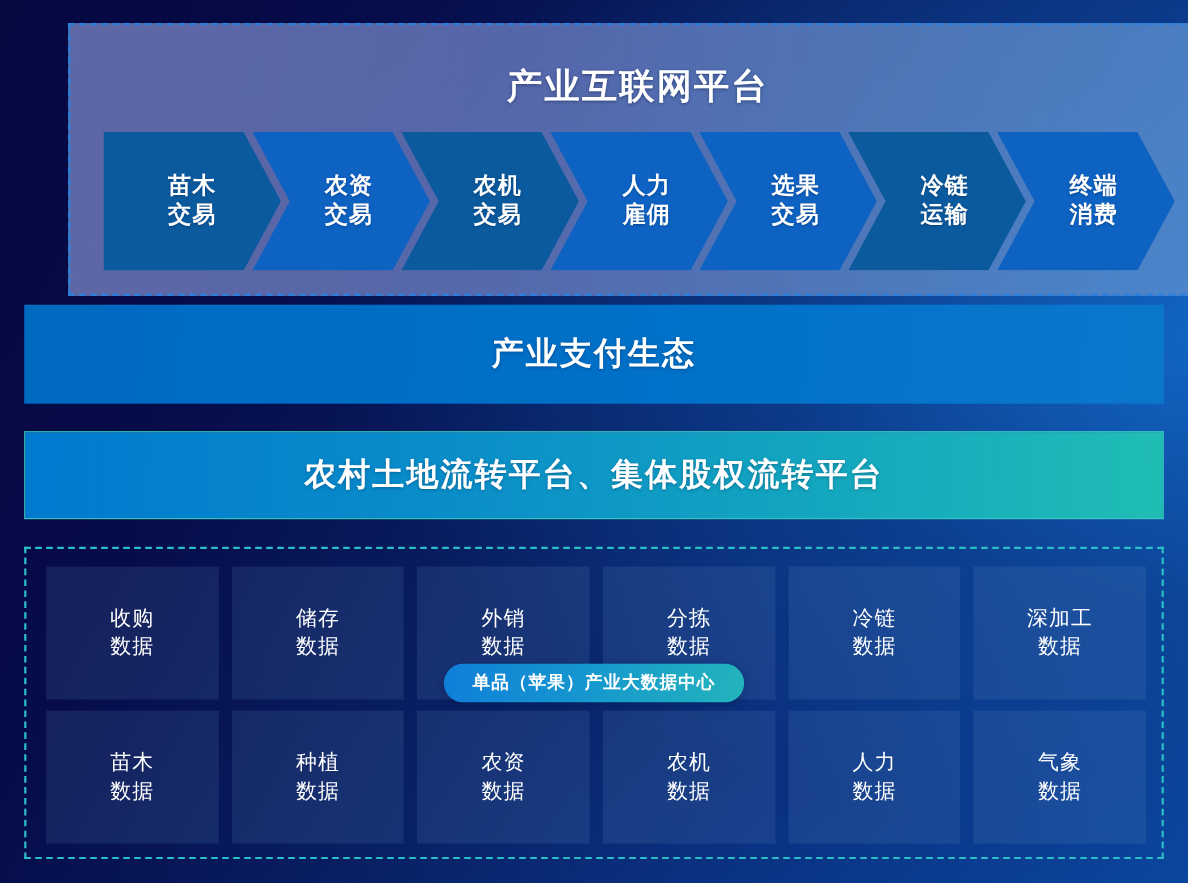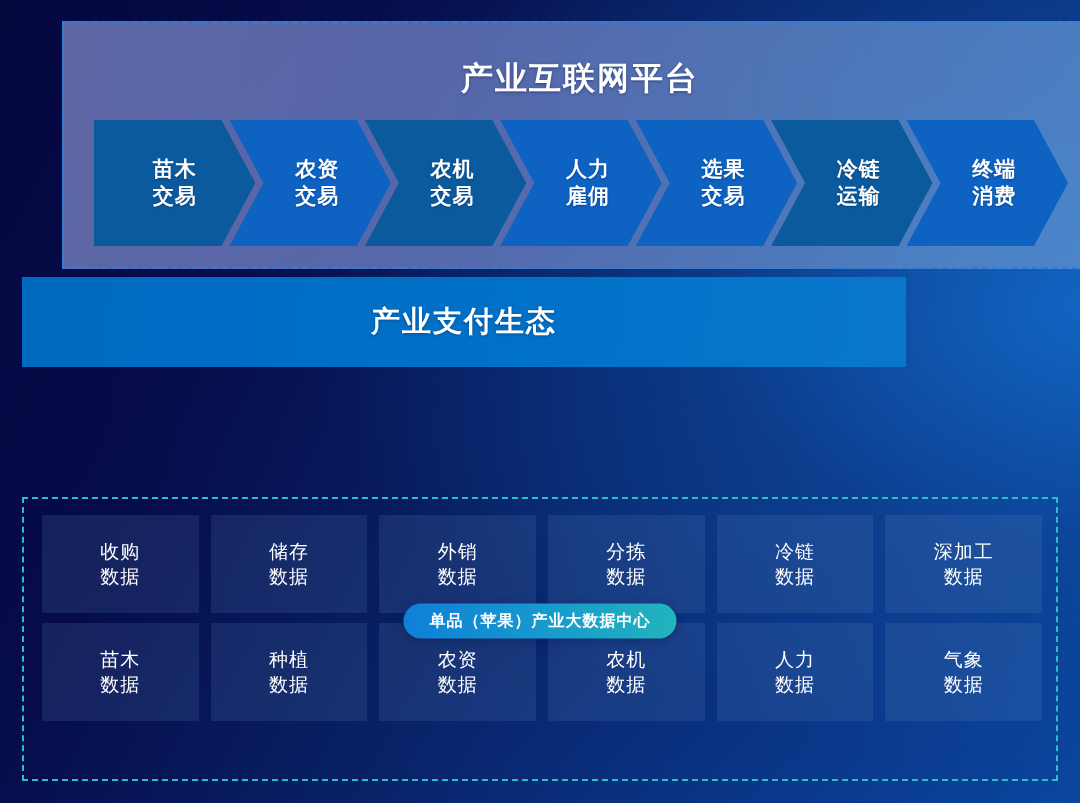--- a/index.html
+++ b/index.html
@@ -50,21 +50,21 @@
   .chev.light{background:#0d62c2;}
   .chev-label{
     color:#ffffff;font-size:21px;font-weight:bold;line-height:1.28;
     text-align:center;letter-spacing:1px;white-space:pre-line;
     margin-left:14px;text-shadow:0 1px 2px rgba(4,20,60,0.35);
   }
   .chev:first-child .chev-label{margin-left:0;}
 
   
   .pay-band{
-    position:absolute;left:22px;top:277px;width:884px;height:90px;
+    position:absolute;left:22px;top:277px;width:1036px;height:90px;
     background:linear-gradient(96deg,#0069c0 0%,#0071c8 55%,#0a77cb 100%);
     display:flex;align-items:center;justify-content:center;
     box-sizing:border-box;
   }
   .pay-band .band-text{
     color:#fff;font-size:29px;font-weight:bold;letter-spacing:2px;
     text-shadow:0 1px 3px rgba(4,20,60,0.35);
   }
 
   
@@ -79,21 +79,21 @@
     color:#fff;font-size:29px;font-weight:bold;letter-spacing:2px;
     text-shadow:0 1px 3px rgba(4,30,60,0.35);
   }
 
   
   .data-panel{
     position:absolute;left:22px;top:497px;width:1036px;height:284px;
     border:2px dashed #2bbfc9;box-sizing:border-box;
   }
   .data-grid{
-    position:absolute;left:18px;top:16px;width:1000px;height:206px;
+    position:absolute;left:18px;top:16px;width:1000px;height:252px;
     display:grid;grid-template-columns:repeat(6,1fr);grid-template-rows:repeat(2,1fr);
     gap:10px 12px;
   }
   .data-cell{
     display:flex;align-items:center;justify-content:center;
     background:rgba(255,255,255,0.065);
     box-shadow:inset 0 0 0 9999px rgba(24,90,170,0.10);
   }
   .data-cell .cell-text{
     color:#ffffff;font-size:19px;line-height:1.32;text-align:center;
@@ -144,20 +144,23 @@
         <span class="chev-label">终端
 消费</span>
       </div>
     </div>
   </div>
 
   <div class="pay-band">
     <span class="band-text">产业支付生态</span>
   </div>
 
+  <div class="land-band">
+    <span class="band-text">农村土地流转平台、集体股权流转平台</span>
+  </div>
 
   <div class="data-panel">
     <div class="data-grid">
       <div class="data-cell">
           <span class="cell-text">收购
 数据</span>
         </div>
       <div class="data-cell">
           <span class="cell-text">储存
 数据</span>

